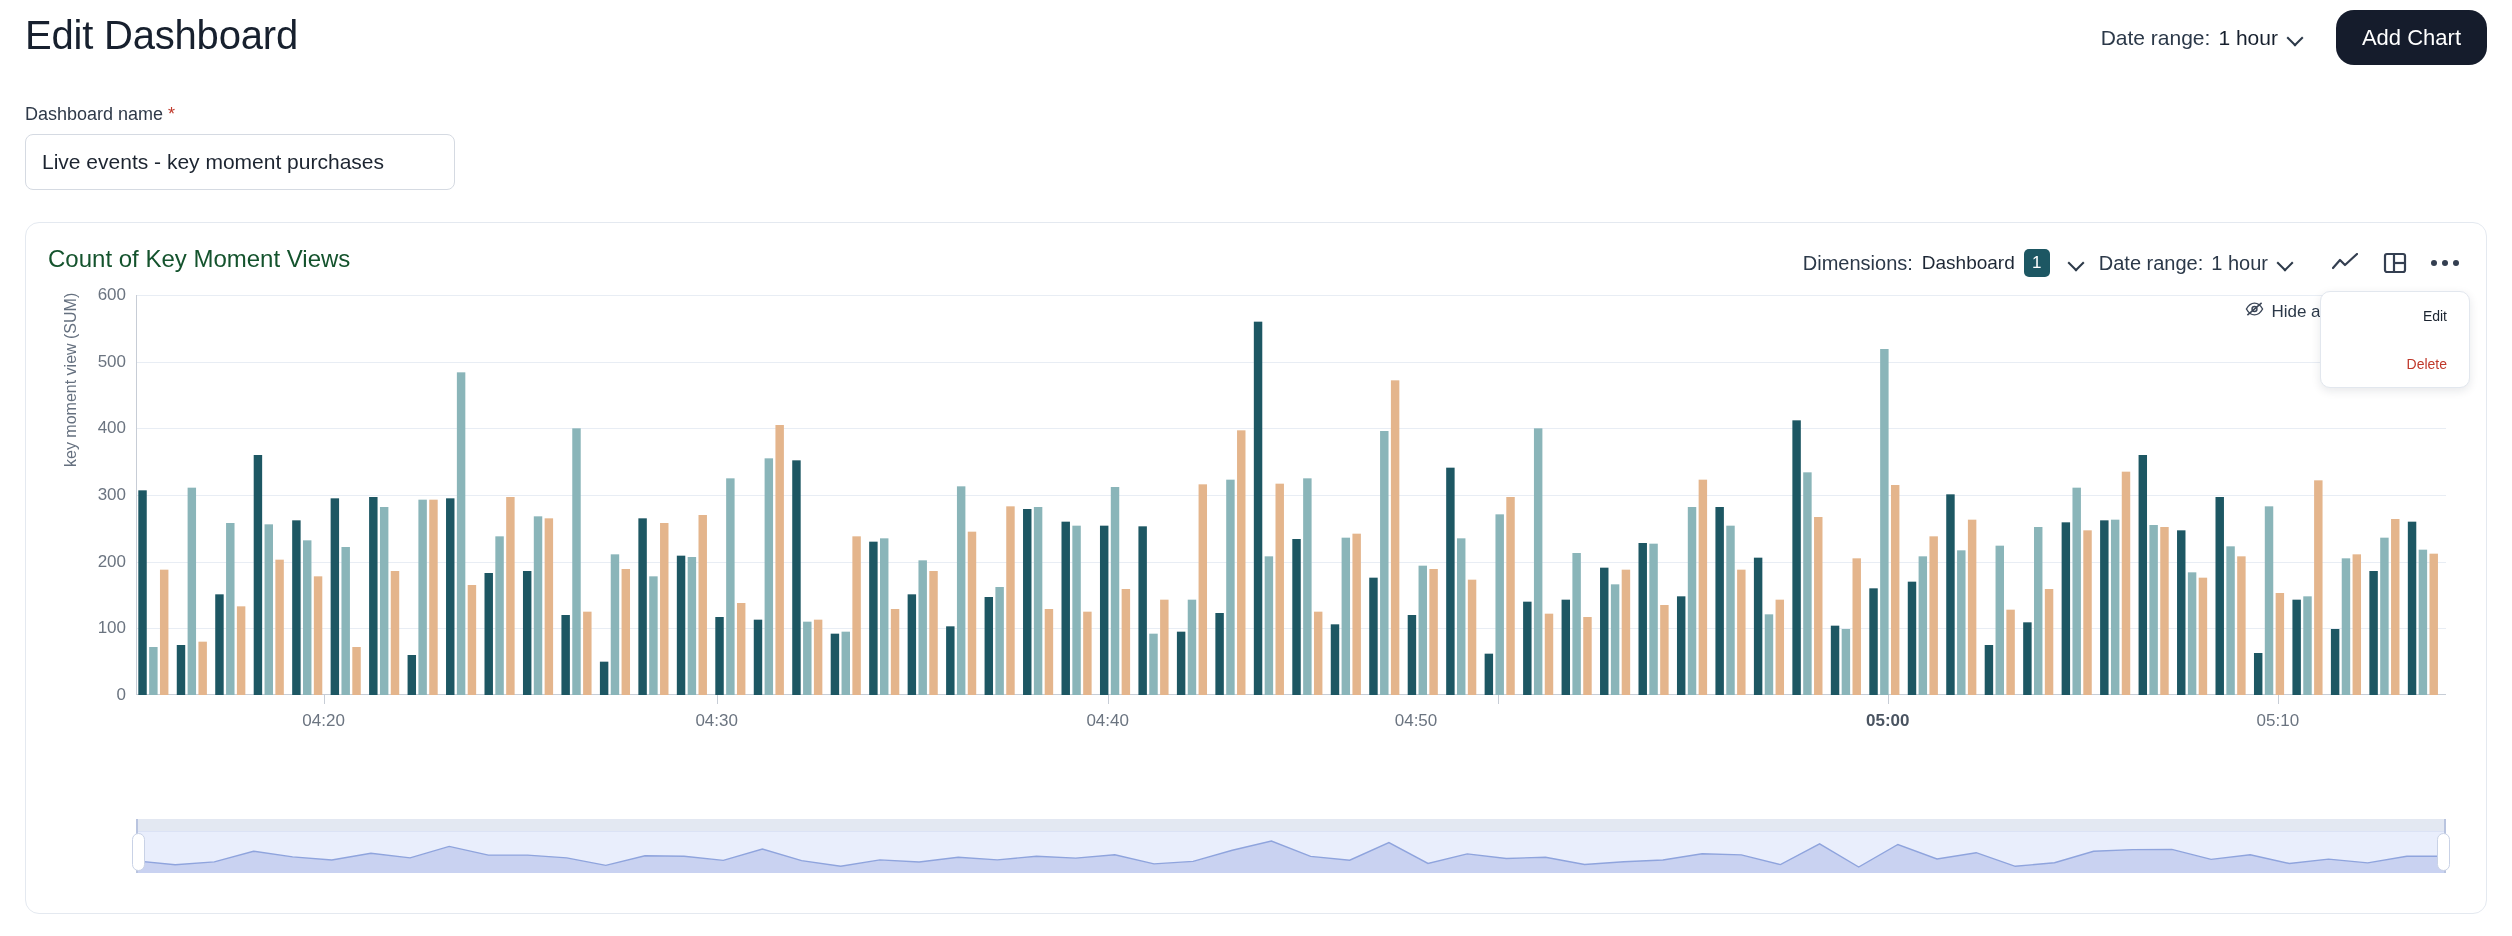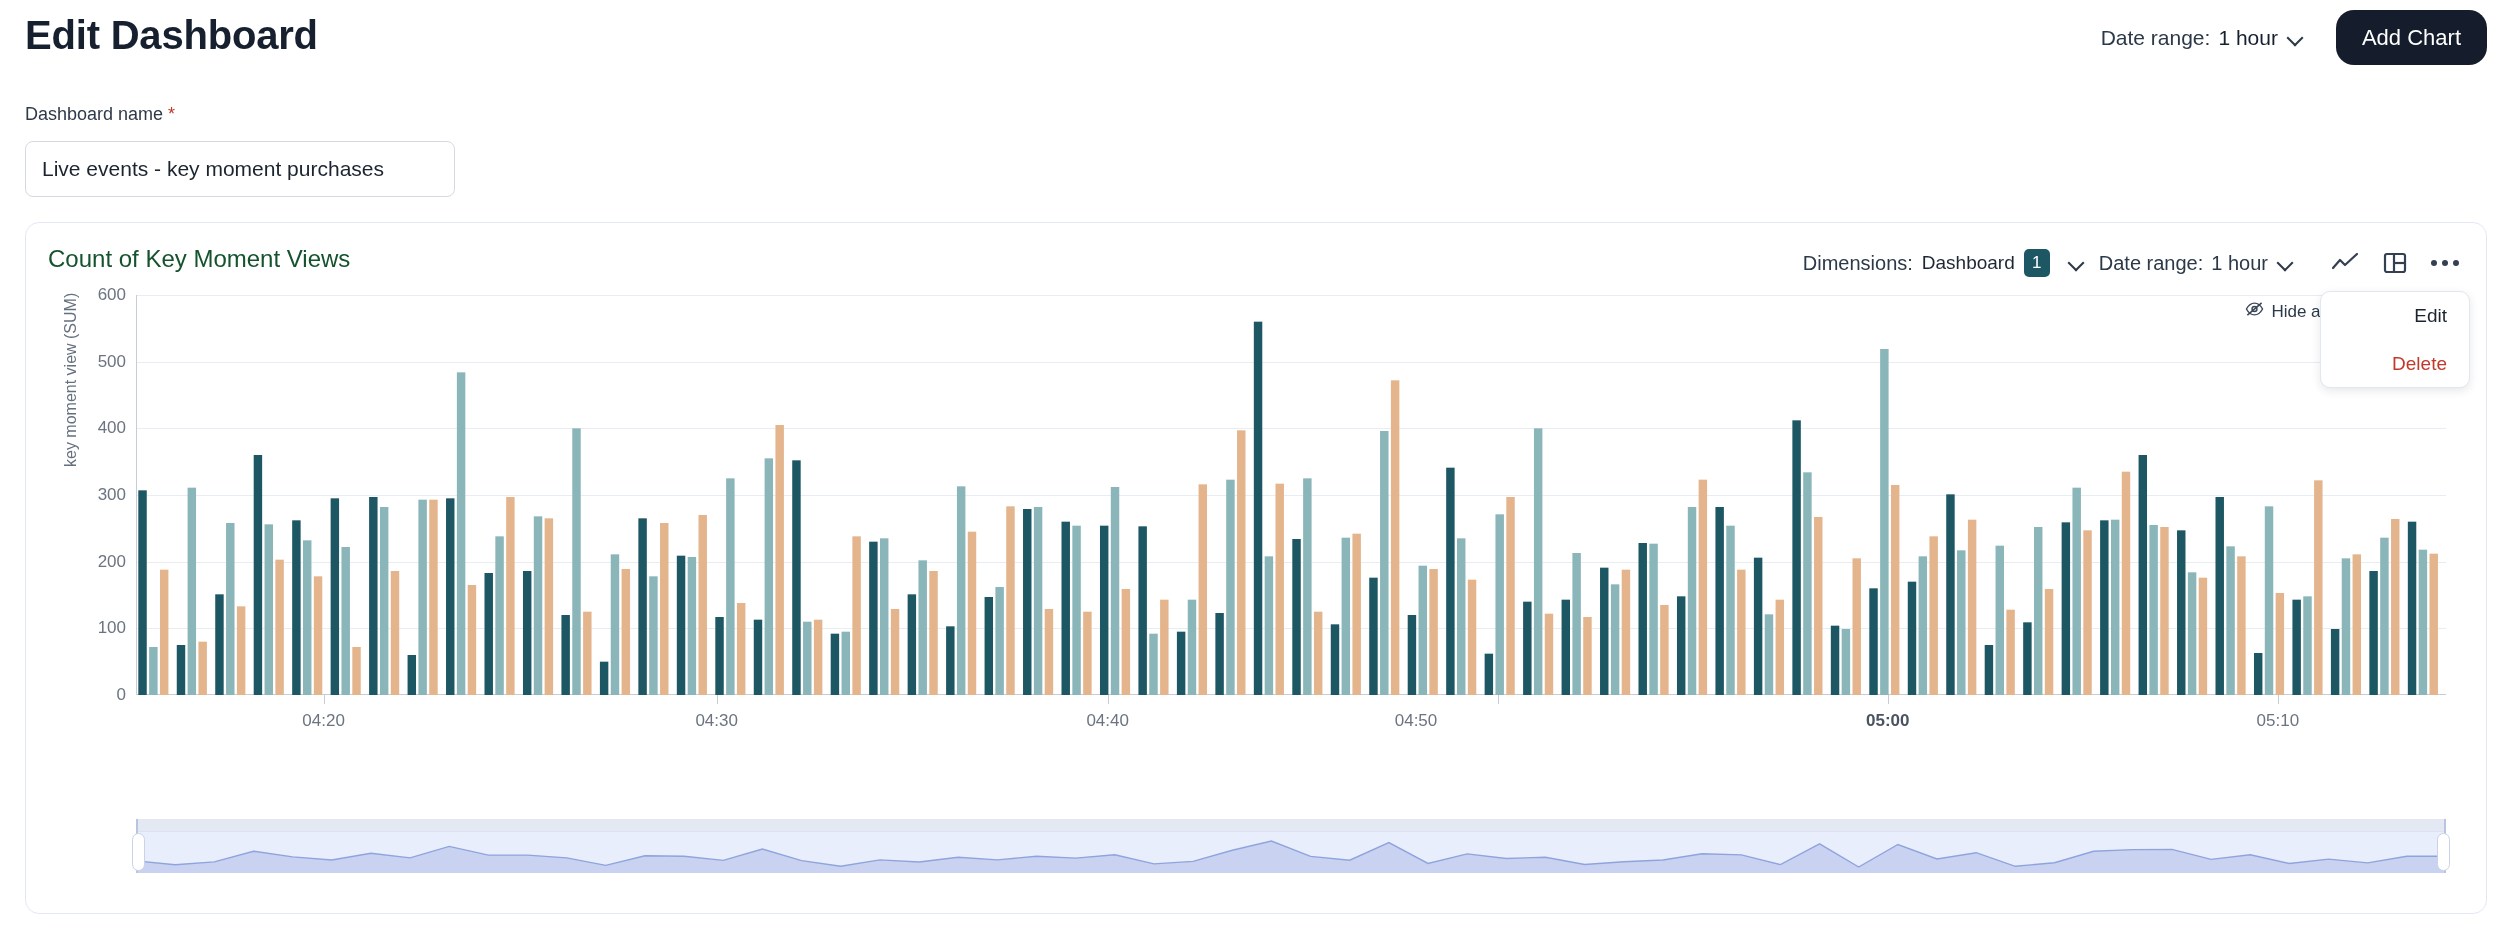--- a/index.html
+++ b/index.html
@@ -12,21 +12,21 @@
     overflow: hidden;
   }
   .page { position: relative; width: 2512px; height: 936px; }
 
   
   .topbar {
     position: absolute; left: 0; top: 0; width: 2512px; height: 86px;
   }
   .page-title {
     position: absolute; left: 25px; top: 13px;
-    font-size: 40px; font-weight: 700; letter-spacing: -0.2px;
+    font-size: 40px; font-weight: 400; letter-spacing: -0.2px;
     color: #17202e;
   }
   .top-right {
     position: absolute; right: 25px; top: 10px;
     display: flex; align-items: center; gap: 30px;
   }
   .daterange-top {
     display: flex; align-items: center; gap: 8px;
     font-size: 21px; color: #2c3949; cursor: pointer; padding: 6px 2px;
   }
@@ -46,21 +46,21 @@
     background: #151c2c; color: #ffffff;
     border: none; border-radius: 18px;
     font-size: 22px; font-family: inherit;
     padding: 0 26px; height: 55px;
     cursor: pointer;
   }
 
   
   .field-wrap { position: absolute; left: 25px; top: 104px; }
   .field-label {
-    font-size: 18px; color: #2f3a49; margin-bottom: 16px; display: block;
+    font-size: 18px; color: #2f3a49; margin-bottom: 9px; display: block;
   }
   .req-star { color: #c0392b; font-size: 18px; }
   .text-input {
     width: 430px; height: 56px;
     border: 1px solid #d5dae2; border-radius: 8px;
     background: #fff; padding: 0 16px;
     font-size: 21px; font-family: inherit; color: #1c2430;
     outline: none;
   }
 
@@ -111,21 +111,21 @@
     position: absolute; right: 16px; top: 68px;
     width: 150px; height: 97px;
     background: #ffffff;
     border: 1px solid #e2e7ee; border-radius: 10px;
     box-shadow: 0 3px 10px rgba(20,30,50,0.10);
     z-index: 40;
   }
   .ctx-item {
     height: 48px; display: flex; align-items: center;
     justify-content: flex-end; padding-right: 22px;
-    font-size: 19px; cursor: pointer;
+    font-size: 14px; cursor: pointer;
   }
   .ctx-item.edit { color: #1b2430; }
   .ctx-item.delete { color: #c0392b; }
 
   
   .legend {
     position: absolute; right: 24px; top: 78px;
     display: flex; align-items: center; gap: 12px;
     font-size: 17px; color: #2c3949;
     z-index: 10;

